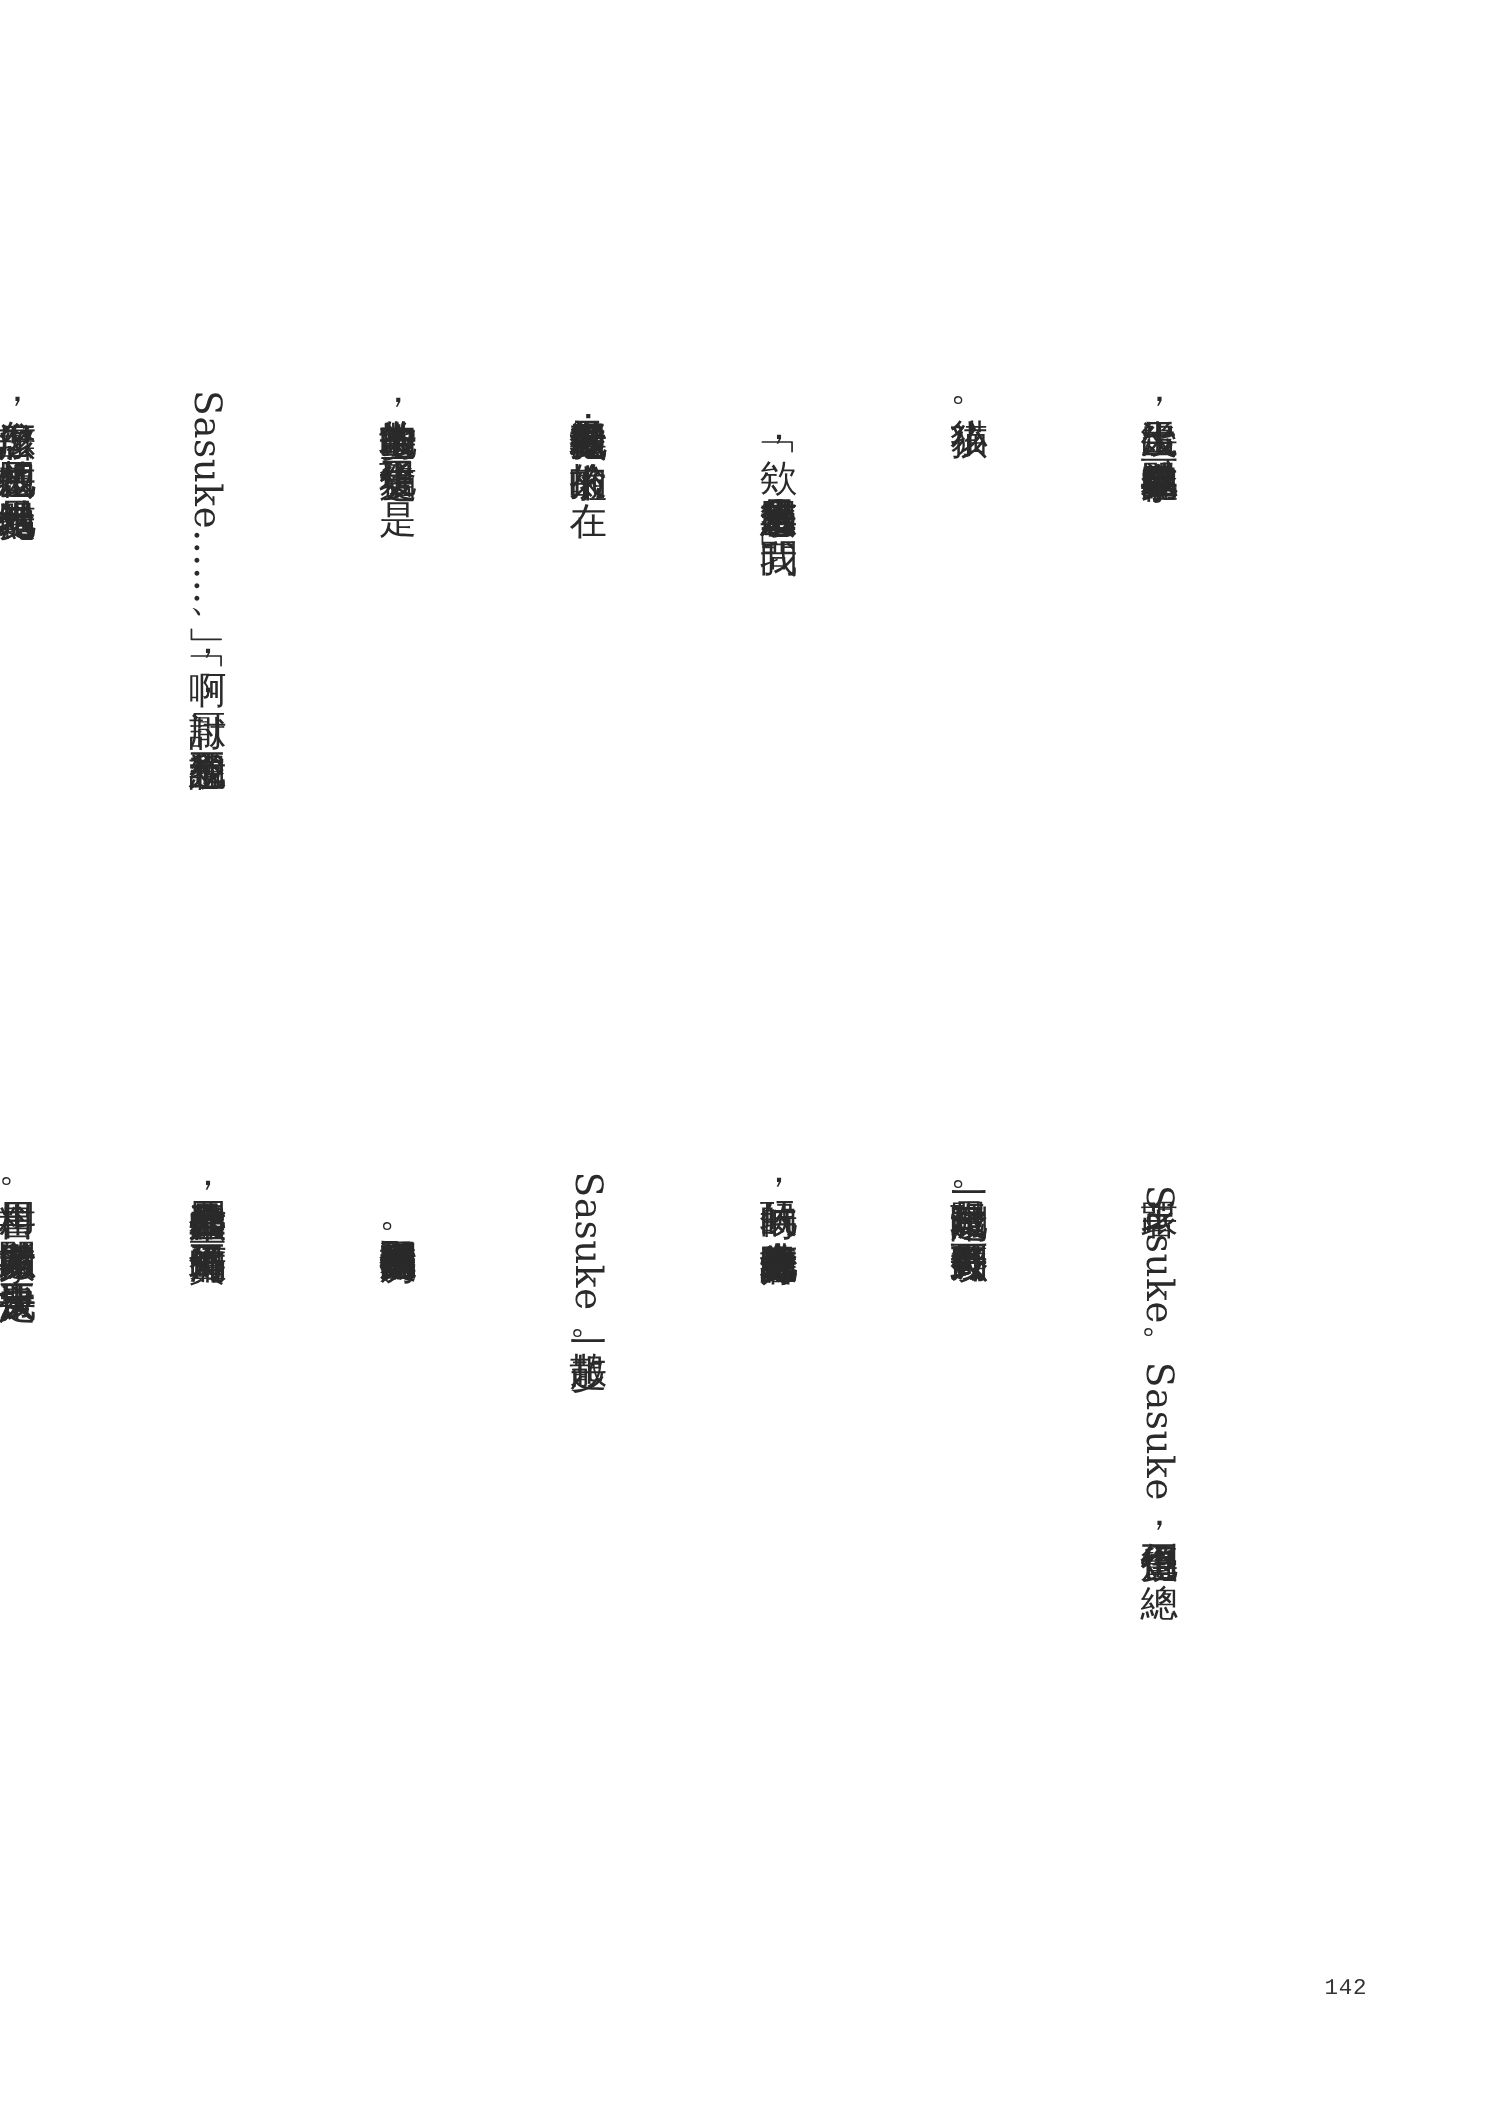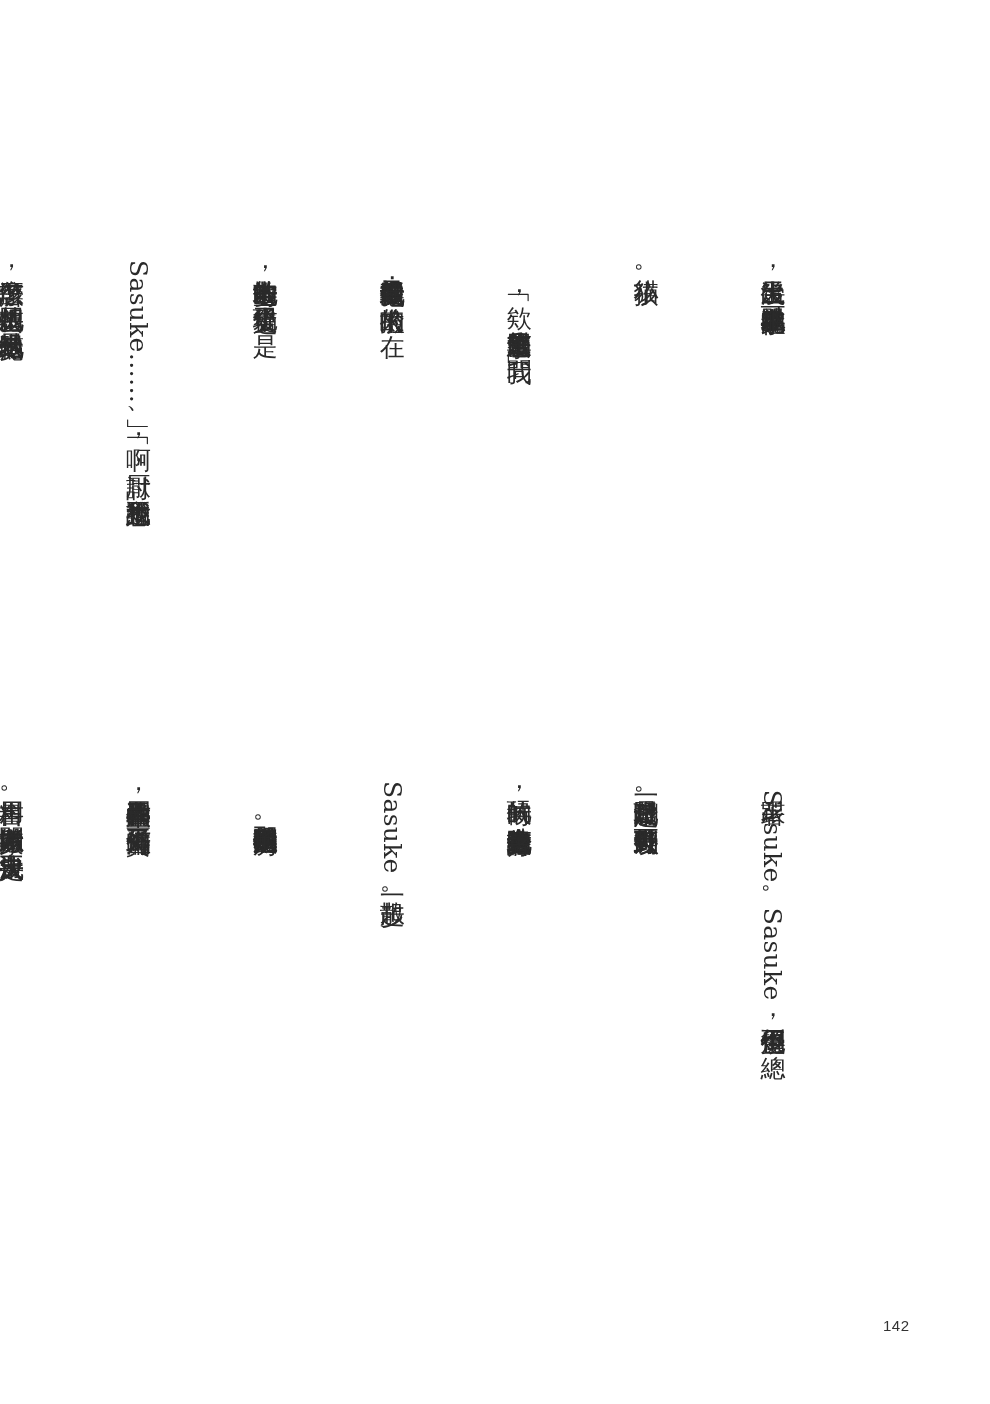--- a/index.html
+++ b/index.html
@@ -45,21 +45,21 @@
     .col {
       display: block;
     }
     .indent {
       padding-top: 25.5px;
     }
     .page-number {
       position: absolute;
       left: 883px;
       top: 1317px;
-      font-family: Liberation Sans, sans-serif;
+      font-family: Liberation Mono, monospace;
       font-size: 15px;
       color: #333333;
       letter-spacing: 0.5px;
     }
   </style>
 </head>
 <body>
 
 <div class="page">
 

